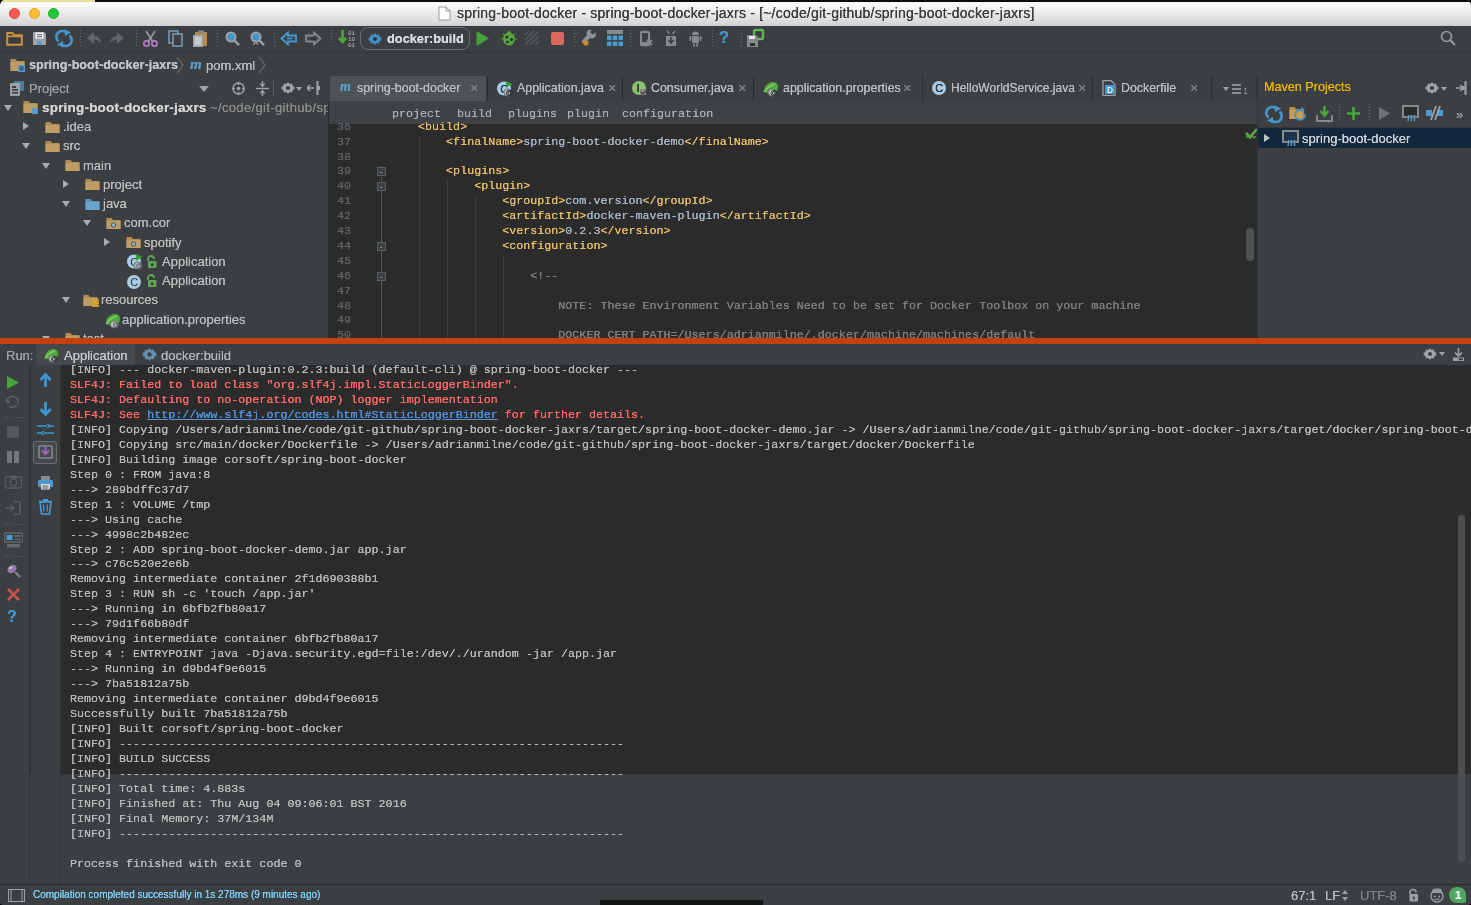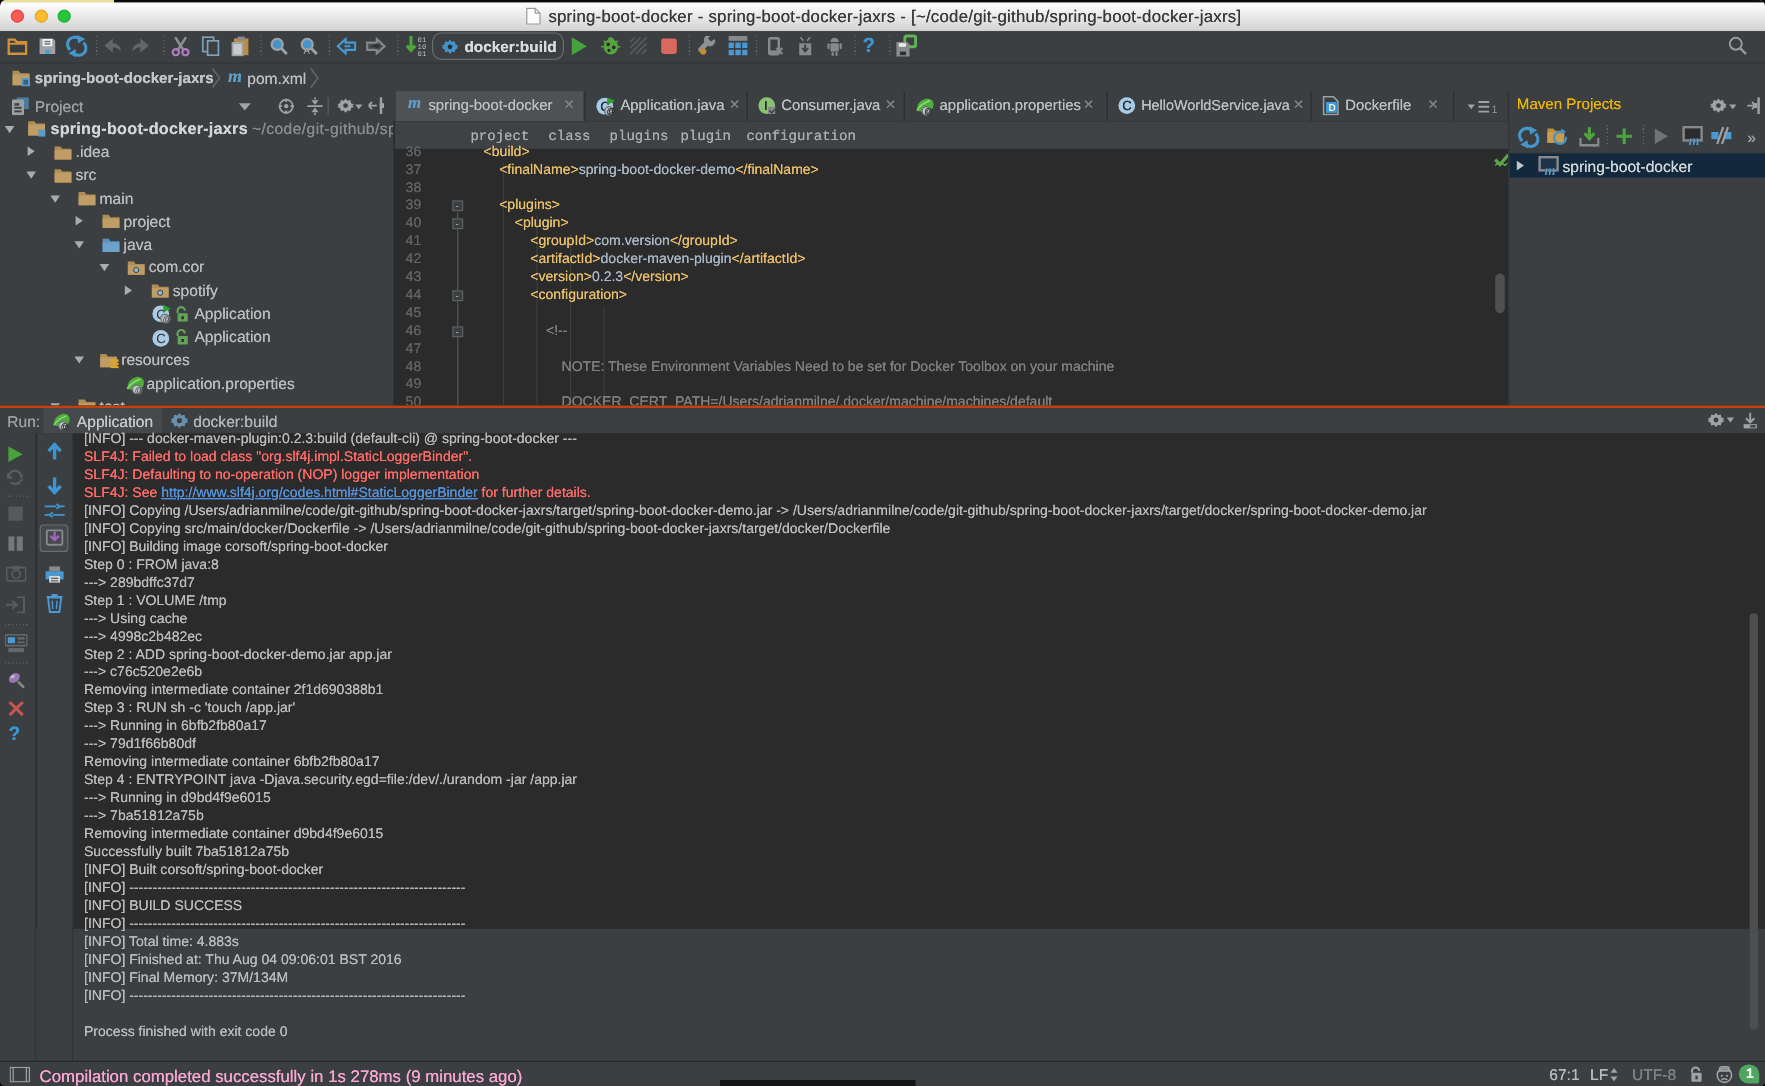--- a/index.html
+++ b/index.html
@@ -11,31 +11,31 @@
 #title{position:absolute;top:5px;left:438px;font-size:14px;color:#3a3a3a;letter-spacing:.2px;white-space:nowrap}
 #toolbar{position:absolute;left:0;top:26px;width:1471px;height:26px;background:#3c3f41}
 #crumbs{position:absolute;left:0;top:52px;width:1471px;height:24px;background:#3c3f41;border-top:1px solid #333638}
 #navrow{position:absolute;left:0;top:76px;width:1471px;height:25px;background:#3c3f41}
 .sepv{position:absolute;top:4px;height:18px;width:1px;background-image:repeating-linear-gradient(#696b6d 0 1px,transparent 1px 3px)}
 .tabx{color:#7e8486;font-size:14.5px;line-height:14px}
 #projpanel{position:absolute;left:0;top:97.8px;width:328px;height:240.2px;background:#3c3f41;overflow:hidden}
 #editor{position:absolute;left:328px;top:101px;width:929px;height:237px;background:#2b2b2b;overflow:hidden;border-left:1px solid #282b2c}
 #eband{position:absolute;left:0;top:0;width:929px;height:23px;background:#3f4244}
 #mavenpanel{position:absolute;left:1257px;top:76px;width:214px;height:262px;background:#3c3f41;border-left:1px solid #323537}
-#runpanel{position:absolute;left:0;top:338px;width:1471px;height:436px;background:#2b2b2b;border-top:2px solid #c2410c}
+#runpanel{position:absolute;left:0;top:338px;width:1471px;height:436px;background:#2b2b2b;border-top:6px solid #c2410c}
 #runhdr{position:absolute;left:0;top:0;width:1471px;height:21px;background:#3c3f41}
 #strip1{position:absolute;left:0;top:21px;width:30px;height:525px;background:#3c3f41;border-right:1px solid #323435}
 #strip2{position:absolute;left:31px;top:21px;width:30px;height:525px;background:#3c3f41;border-right:1px solid #323435}
 #statusbar{position:absolute;left:0;top:884px;width:1471px;height:21px;background:#3c3f41;border-top:1px solid #2a2a2a}
 .tree{font-size:13px;color:#bcbcbc}
 .trow{position:absolute;height:19px;line-height:19px;white-space:nowrap}
 .arrow-e{position:absolute;width:0;height:0;border-left:4.5px solid transparent;border-right:4.5px solid transparent;border-top:6px solid #a9adb0}
 .arrow-c{position:absolute;width:0;height:0;border-top:4.5px solid transparent;border-bottom:4.5px solid transparent;border-left:6px solid #a9adb0}
 .ic{position:absolute}
-pre{font-family:Liberation Sans, sans-serif;text-shadow:0 0 0.45px currentColor}
+pre{font-family:Liberation Mono, monospace;text-shadow:0 0 0.45px currentColor}
 .red{color:#ff6b68}
 .lnk{color:#5693de;text-decoration:underline}
 .txt{color:#a9b7c6}
 .gray{color:#808080}
 </style></head>
 <body>
 <div id="win">
 
   <div id="titlebar">
     <div class="tl" style="left:9px;background:#fc5b55;border:0.5px solid #e2463f"></div>
@@ -470,21 +470,21 @@
           <path d="M0.5 1 h5 l1.5 2 h7.5 v9 h-14 z" fill="#af8e56"></path>
           <path d="M0.5 4 h14 v8 h-14 z" fill="#bf9d64"></path>
         </svg>
       <span class="abs" style="left:83px">test</span>
     </div>
   </div>
 
   <div id="editor">
     <div id="eband"></div>
     <div class="abs mono" style="top:6px;left:63px;font-size:11.7px;color:#a9aeb2">project</div>
-    <div class="abs mono" style="top:6px;left:128px;font-size:11.7px;color:#a9aeb2">class</div>
+    <div class="abs mono" style="top:6px;left:128px;font-size:11.7px;color:#a9aeb2">build</div>
     <div class="abs mono" style="top:6px;left:179px;font-size:11.7px;color:#a9aeb2">plugins</div>
     <div class="abs mono" style="top:6px;left:238px;font-size:11.7px;color:#a9aeb2">plugin</div>
     <div class="abs mono" style="top:6px;left:293px;font-size:11.7px;color:#a9aeb2">configuration</div>
 
     <div class="abs" style="left:89.5px;top:34.7px;width:1px;height:202px;background:#3c3e3f"></div>
     <div class="abs" style="left:117.5px;top:78.7px;width:1px;height:158px;background:#3c3e3f"></div>
     <div class="abs" style="left:145.5px;top:93.7px;width:1px;height:143px;background:#3c3e3f"></div>
     <div class="abs" style="left:173.5px;top:153.7px;width:1px;height:83px;background:#3c3e3f"></div>
 
     <div class="abs" style="left:51.5px;top:75.7px;width:1px;height:161px;background:#55585a"></div>
@@ -734,21 +734,21 @@
 Process finished with exit code 0</pre>
     <div class="abs" style="left:1458px;top:171px;width:7px;height:347px;background:#4c4e50;border-radius:3px"></div>
   </div>
 
   <div id="statusbar">
     <svg class="ic" style="left:8px;top:4px" width="17" height="13" viewBox="0 0 17 13">
         <rect x="0.5" y="0.5" width="16" height="12" fill="none" stroke="#9fa3a6" stroke-width="1"></rect>
         <line x1="3" y1="0.5" x2="3" y2="12.5" stroke="#9fa3a6" stroke-width="1"></line>
         <line x1="14" y1="0.5" x2="14" y2="12.5" stroke="#9fa3a6" stroke-width="1"></line>
       </svg>
-    <div class="abs" style="left:33px;top:4px;font-size:14px;color:#f9a8d4">Compilation completed successfully in 1s 278ms (9 minutes ago)</div>
+    <div class="abs" style="left:33px;top:4px;font-size:10px;color:#7dd3fc">Compilation completed successfully in 1s 278ms (9 minutes ago)</div>
     <div class="abs" style="left:1291px;top:3px;font-size:13px;color:#b8bbbd">67:1</div>
     <div class="abs" style="left:1325px;top:3px;font-size:13px;color:#b8bbbd">LF</div>
     <svg class="ic" style="left:1341px;top:5px" width="8" height="11" viewBox="0 0 8 11">
         <path d="M4 0 L7 4 H1 Z" fill="#9fa3a6"></path>
         <path d="M4 11 L7 7 H1 Z" fill="#9fa3a6"></path>
       </svg>
     <div class="abs" style="left:1360px;top:3px;font-size:13px;color:#7f8385">UTF-8</div>
     <svg class="ic" style="left:1407px;top:3px" width="13" height="15" viewBox="0 0 13 15">
         <path d="M3 6 V4.5 a3 3 0 0 1 6 0" fill="none" stroke="#9fa3a6" stroke-width="1.7"></path>
         <rect x="2.5" y="6" width="8.5" height="7.5" rx="1" fill="#9fa3a6"></rect>

